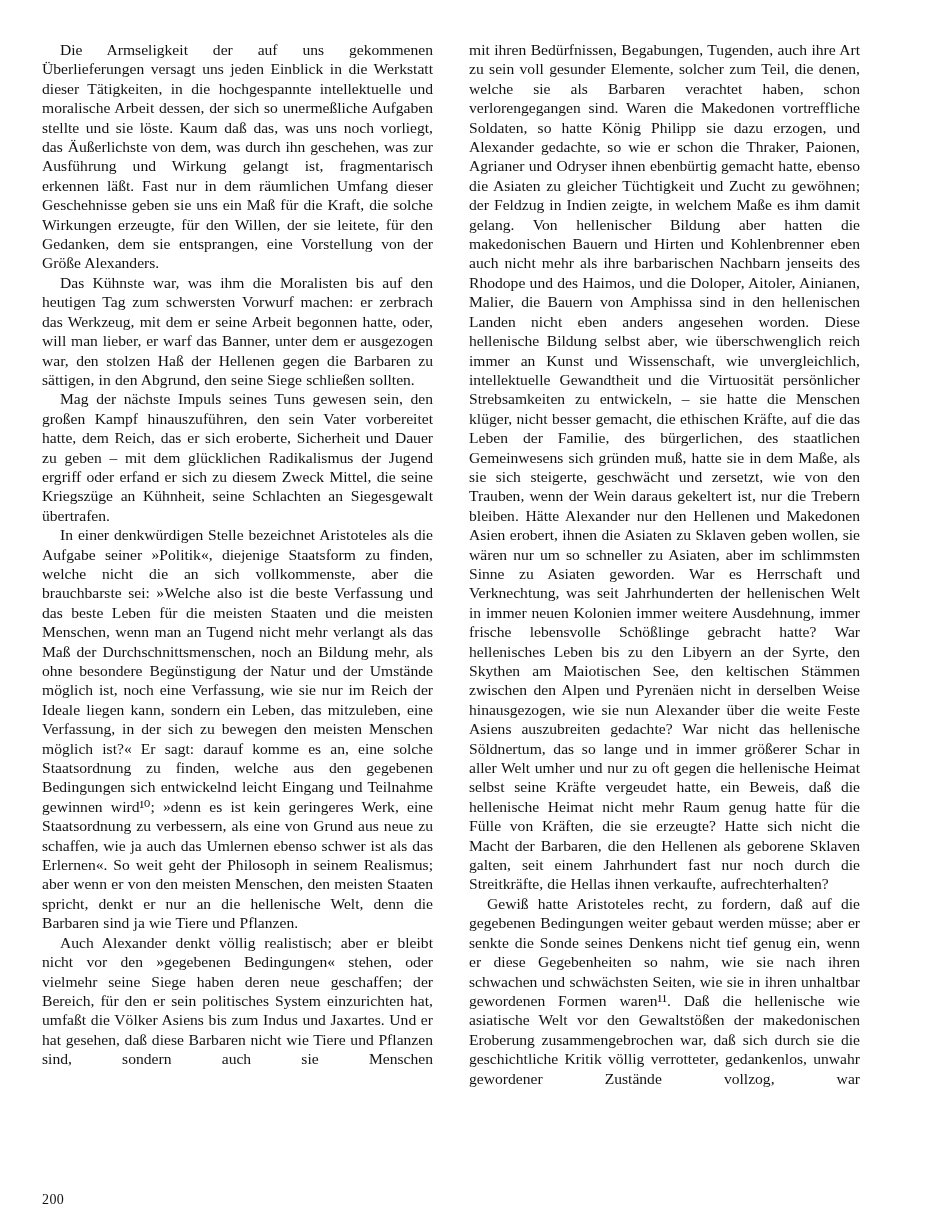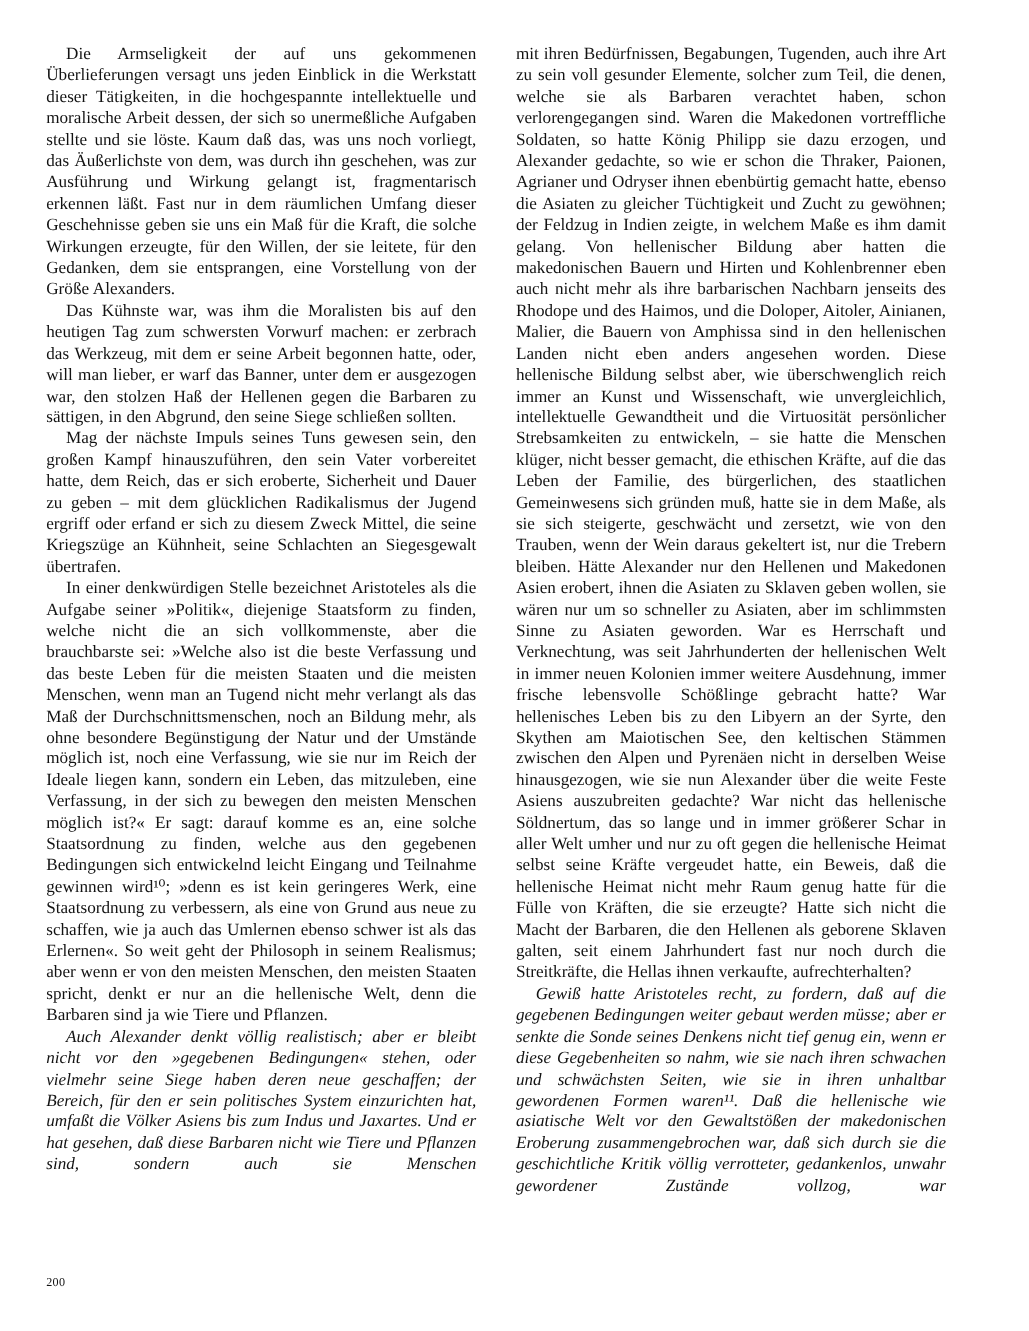--- a/index.html
+++ b/index.html
@@ -37,27 +37,26 @@
   .col p {
     margin: 0;
     padding: 0;
     text-indent: 18px;
   }
   .col p.no-indent {
     text-indent: 0;
   }
   .col p.runs-on {
     text-align-last: justify;
-    font-style: italic;
   }
   .page-number {
     position: absolute;
     left: 42px;
-    top: 1160px;
-    font-size: 11px;
+    top: 1192px;
+    font-size: 14px;
     letter-spacing: 0.03em;
   }
 </style>
 </head>
 <body>
 
 <div class="page">
   <div class="columns">
 
     <div class="col" lang="de">

